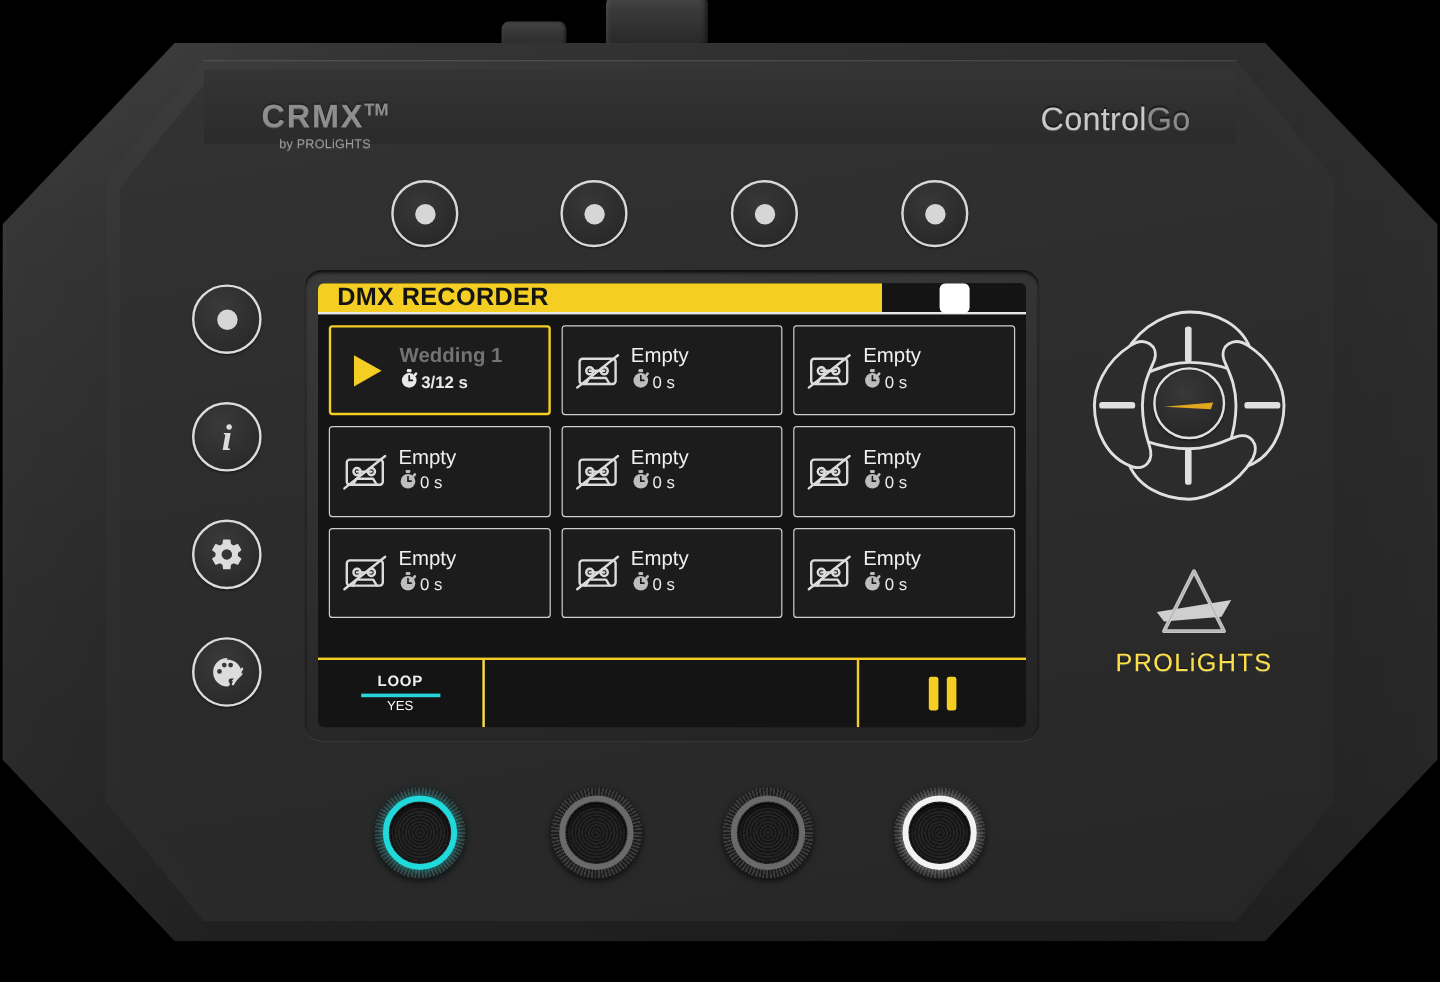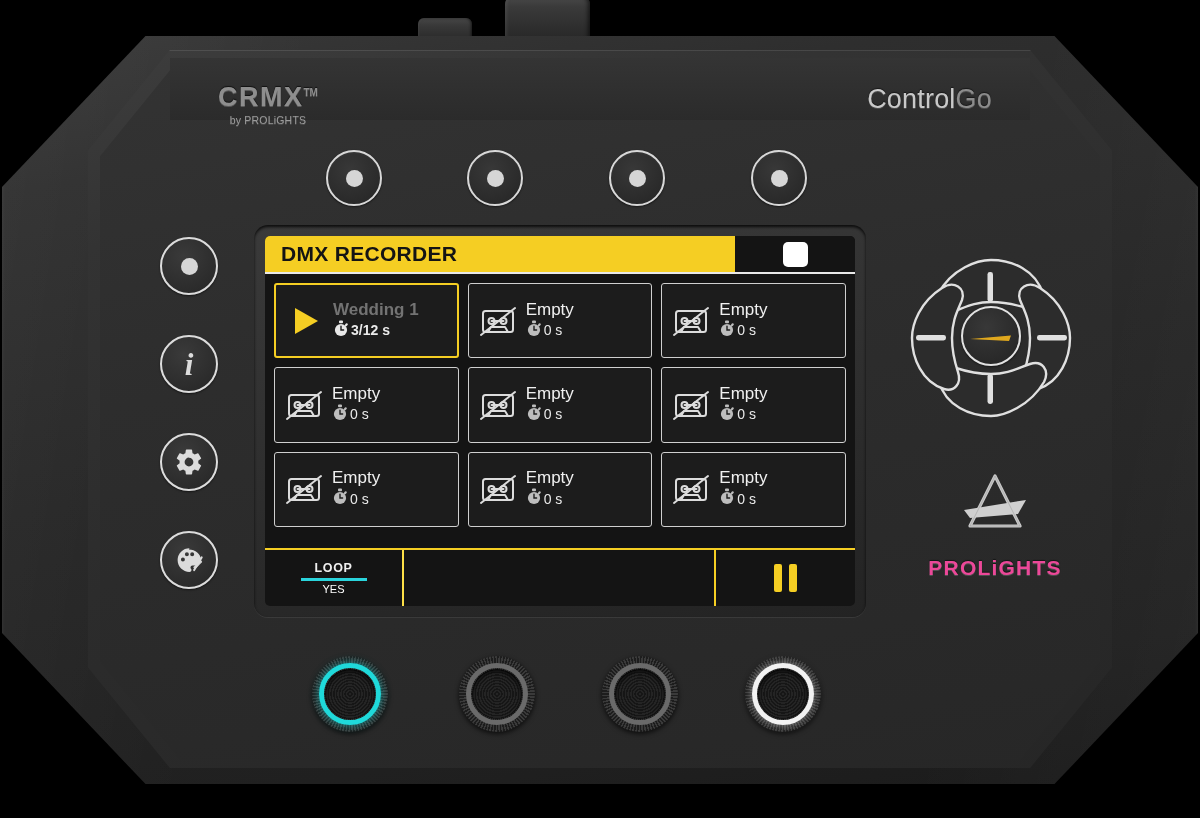--- a/index.html
+++ b/index.html
@@ -88,21 +88,21 @@
   }
 
   
   .crmx-wrap { position:absolute; left:218px; top:82px; text-align:center; }
   .crmx-word {
     font-size: 27px; font-weight: 700; letter-spacing: 1.5px;
     color: #8e8e8e;
     text-shadow: 0 1px 0 rgba(255,255,255,.22), 0 -1px 1px rgba(0,0,0,.65);
     font-family: "Liberation Sans", sans-serif;
   }
-  .crmx-tm { font-size: 10px; vertical-align: super; letter-spacing:0; }
+  .crmx-tm { font-size: 14px; vertical-align: super; letter-spacing:0; }
   .crmx-sub {
     font-size: 10.5px; color:#9b9b9b; letter-spacing:.2px; margin-top:1px;
     text-shadow: 0 1px 0 rgba(255,255,255,.14);
   }
   .controlgo {
     position:absolute; right:208px; top:84px;
     font-size: 27px; font-weight:400; letter-spacing:.2px;
     text-shadow: 0 1px 0 rgba(255,255,255,.16), 0 -1px 1px rgba(0,0,0,.5);
   }
   .cg-a { color:#c9c9c9; }
@@ -131,21 +131,21 @@
   }
   .left-btn .dot { width:17px; height:17px; border-radius:50%; background:#d6d6d6; }
   .left-btn .ital {
     font-family:"Liberation Serif", serif; font-style:italic; font-weight:700;
     font-size:31px; line-height:1; color:#dcdcdc;
   }
 
   
   .prolights { position:absolute; left:925px; top:470px; width:140px; text-align:center; }
   .pl-text {
-    margin-top:20px; font-size:21px; font-weight:700; letter-spacing:1.2px; color:#ec4899;
+    margin-top:4px; font-size:21px; font-weight:400; letter-spacing:1.2px; color:#fde047;
     text-shadow: 0 1px 0 rgba(255,255,255,.18), 0 -1px 1px rgba(0,0,0,.5);
   }
 
   
   .navpad { position:absolute; left:900px; top:250px; width:182px; height:175px; }
   .nav-center {
     position:absolute; left:61px; top:56px; width:60px; height:60px; border-radius:50%;
     border:2.2px solid #e2e2e2;
     background: radial-gradient(circle at 42% 34%, #383838, #282828 75%, #222 100%);
     box-shadow:0 1px 2px rgba(0,0,0,.5);
@@ -182,21 +182,21 @@
     background: linear-gradient(170deg,#3a3a3a,#232323);
     border-radius: 14px;
     box-shadow: inset 0 2px 3px rgba(0,0,0,.8), 0 1px 0 rgba(255,255,255,.08);
     padding:11px;
   }
   .lcd {
     position:relative; width:100%; height:100%;
     background:#141414; border-radius:5px; overflow:hidden;
   }
 
-  .lcd-header { position:relative; height:36px; display:flex; }
+  .lcd-header { position:relative; height:24px; display:flex; }
   .lcd-title-bar {
     flex: 0 0 470px; background:#F5CE23; display:flex; align-items:center;
     padding-left:16px;
   }
   .lcd-title {
     font-size:21px; font-weight:700; color:#141414; letter-spacing:.3px;
   }
   .lcd-header-right { flex:1; background:#141414; display:flex; align-items:center; justify-content:center; }
   .rec-square { width:25px; height:25px; background:#fff; border-radius:5px; }
   .lcd-header-rule { height:2px; background:#e8e8e8; }

